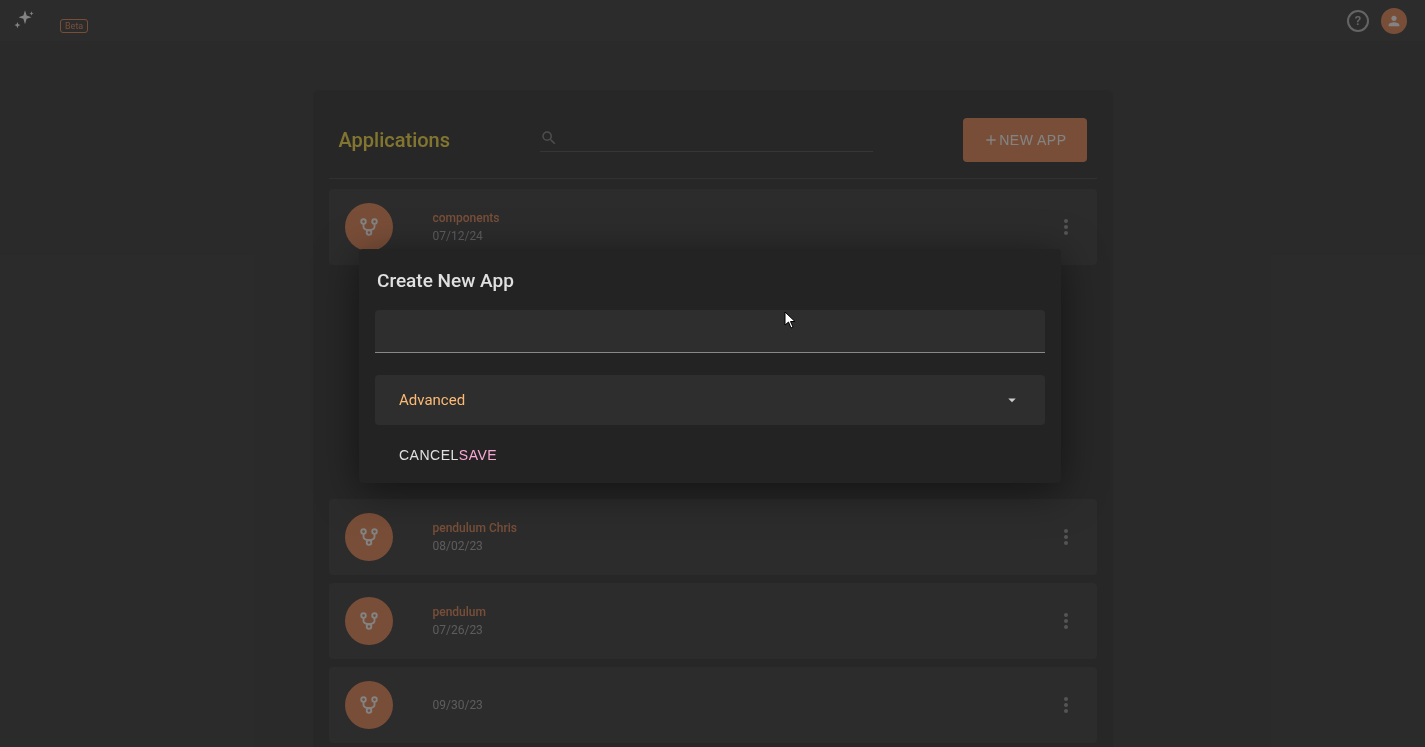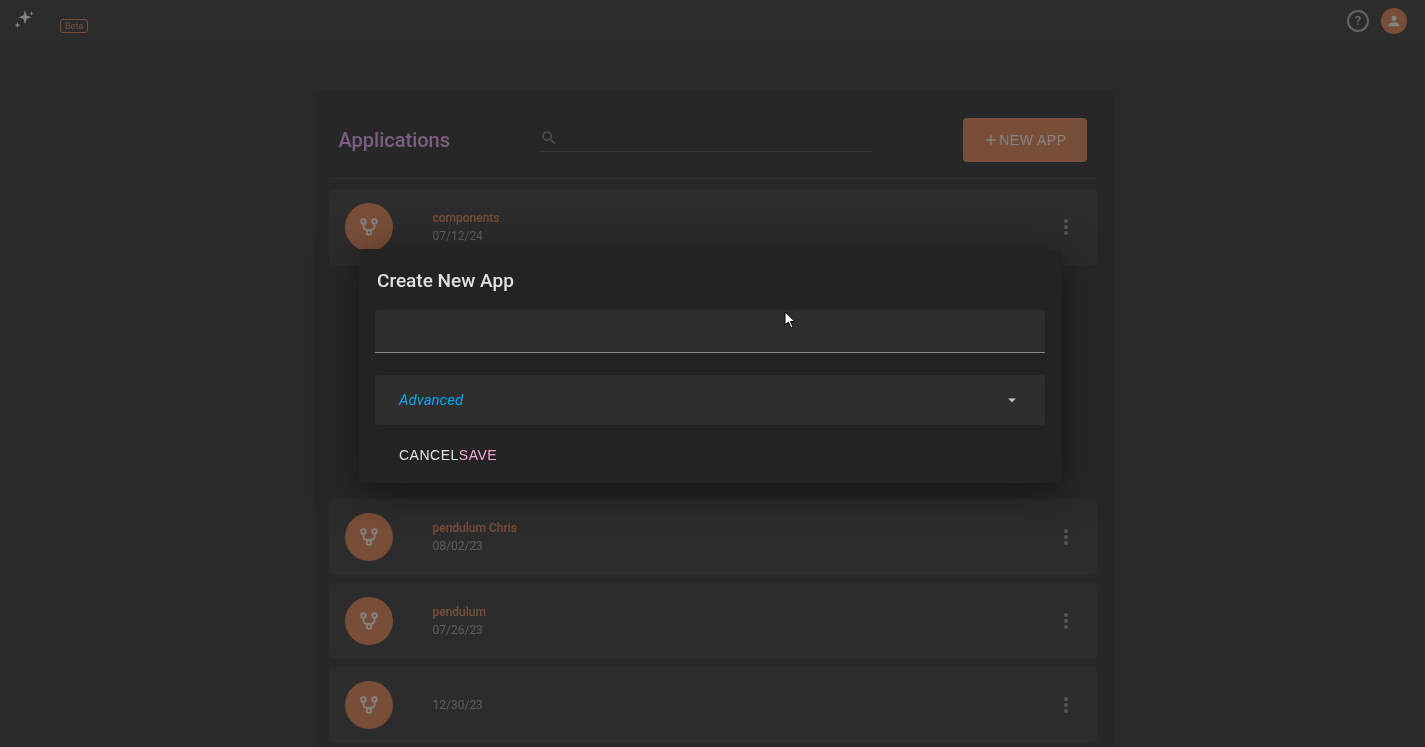--- a/index.html
+++ b/index.html
@@ -41,21 +41,21 @@
       background: #333333;
       margin: 49px auto 0;
       border-radius: 6px;
       padding: 20px 16px 0;
     }
     .panel-header {
       display:flex; align-items:center; gap: 90px;
       padding: 8px 10px 16px;
       border-bottom: 1px solid #4a4a4a;
     }
-    .panel-title { font-size: 20px; font-weight: 500; color:#f0abfc; }
+    .panel-title { font-size: 20px; font-weight: 500; color:#fde047; }
     .search-wrap { flex:1; display:flex; align-items:center; border-bottom:1px solid #555; padding-bottom:4px; max-width:370px;}
     .search-wrap svg { width:18px;height:18px;fill:#888;margin-right:8px;}
     .search-input { background:transparent;border:none;outline:none;color:#ddd;font-size:14px;flex:1;}
     .new-app-btn {
       background:#e88b5a; color:#fff; border:none; border-radius:4px;
       height:44px; padding: 0 20px; font-size:14px; font-weight:500; letter-spacing:0.5px;
       display:flex;align-items:center;gap:0;cursor:pointer;
     }
     .new-app-btn svg { width:16px;height:16px;fill:#fff;}
 
@@ -92,21 +92,21 @@
       margin-top: 18px; background:#2e2e2e; border-radius:4px 4px 0 0;
       padding: 8px 16px 10px; border-bottom:1px solid #888;
     }
     .name-label { font-size:12px; color:#aaa; }
     .name-input { background:transparent; border:none; outline:none; width:100%; color:#fff; font-size:16px; margin-top:4px; height:20px;}
     .advanced-row {
       margin-top: 22px; background:#2e2e2e; border-radius:4px;
       padding: 16px 24px; display:flex; align-items:center; justify-content:space-between;
       cursor:pointer;
     }
-    .advanced-label { font-size:15px; color:#0ea5e9;font-style:italic; }
+    .advanced-label { font-size:15px; color:#fdba74; }
     .advanced-row svg { width:18px;height:18px;fill:#ccc;}
     .modal-actions { display:flex; padding: 22px 24px 14px; }
     .modal-btn { background:none;border:none;font-size:14px;font-weight:500;letter-spacing:0.5px;cursor:pointer;}
     .cancel-btn { color:#e0e0e0; }
     .save-btn { color:#f9a8d4; }
 
     .cursor {
       position:absolute; left:784px; top:311px; width:14px; height:18px;
       pointer-events:none;
     }
@@ -227,21 +227,21 @@
     <div class="app-item">
       <div class="app-icon">
         <svg viewBox="0 0 24 24">
             <circle cx="6" cy="6" r="2.5"></circle>
             <circle cx="18" cy="6" r="2.5"></circle>
             <circle cx="12" cy="18" r="2.5"></circle>
             <path d="M6 8.5 V12 Q6 15 12 15.5 M18 8.5 V12 Q18 15 12 15.5"></path>
           </svg>
       </div>
       <div class="app-info">
-        <div class="app-date">12/30/23</div>
+        <div class="app-date">09/30/23</div>
       </div>
       <div class="app-menu">
         <svg viewBox="0 0 4 16">
             <circle cx="2" cy="2" r="2"></circle>
             <circle cx="2" cy="8" r="2"></circle>
             <circle cx="2" cy="14" r="2"></circle>
           </svg>
       </div>
     </div>
 

